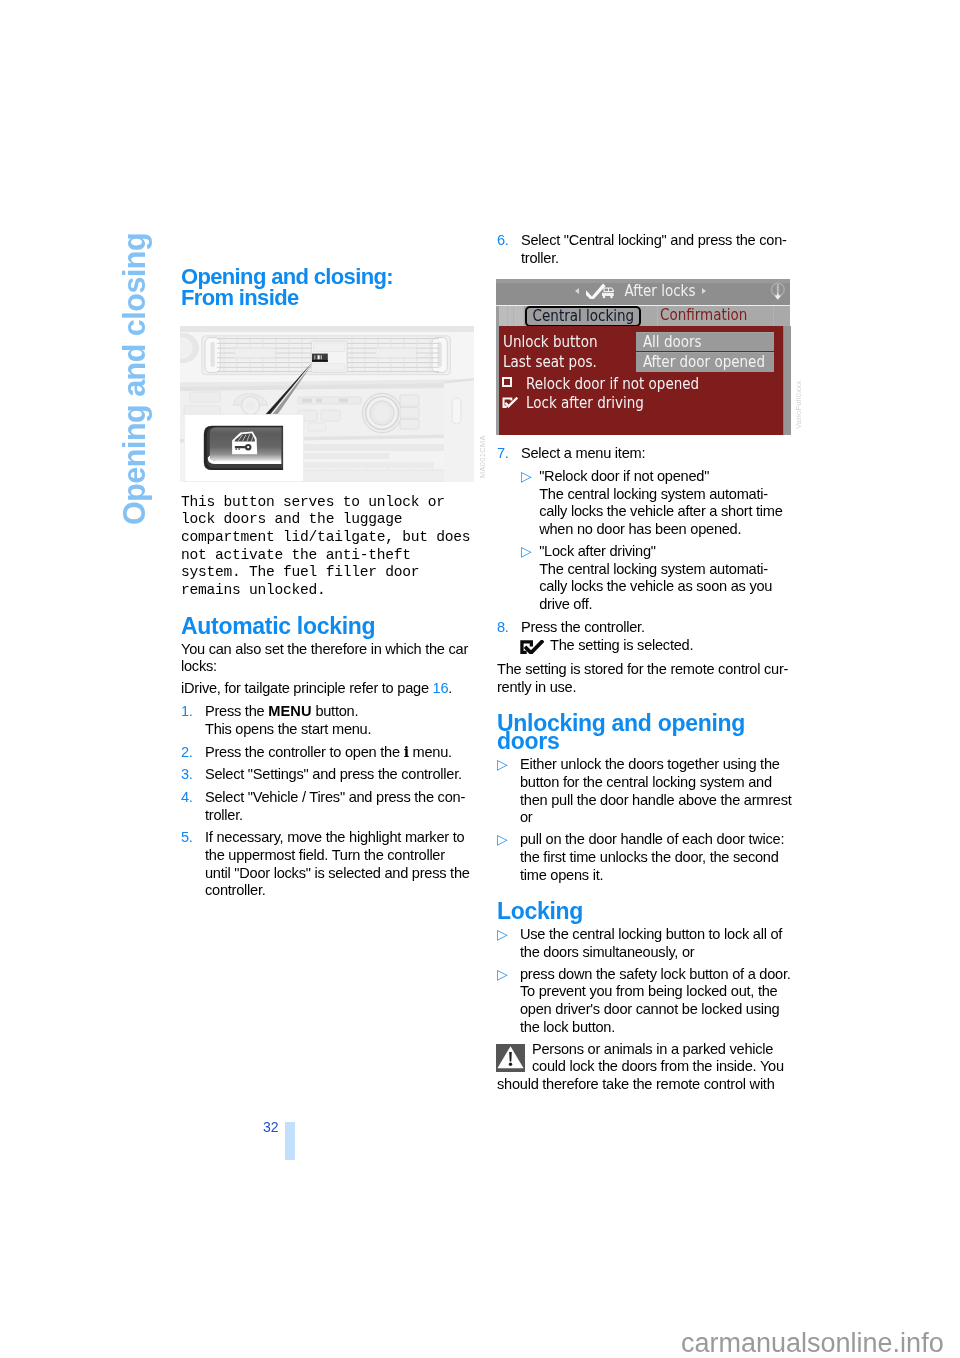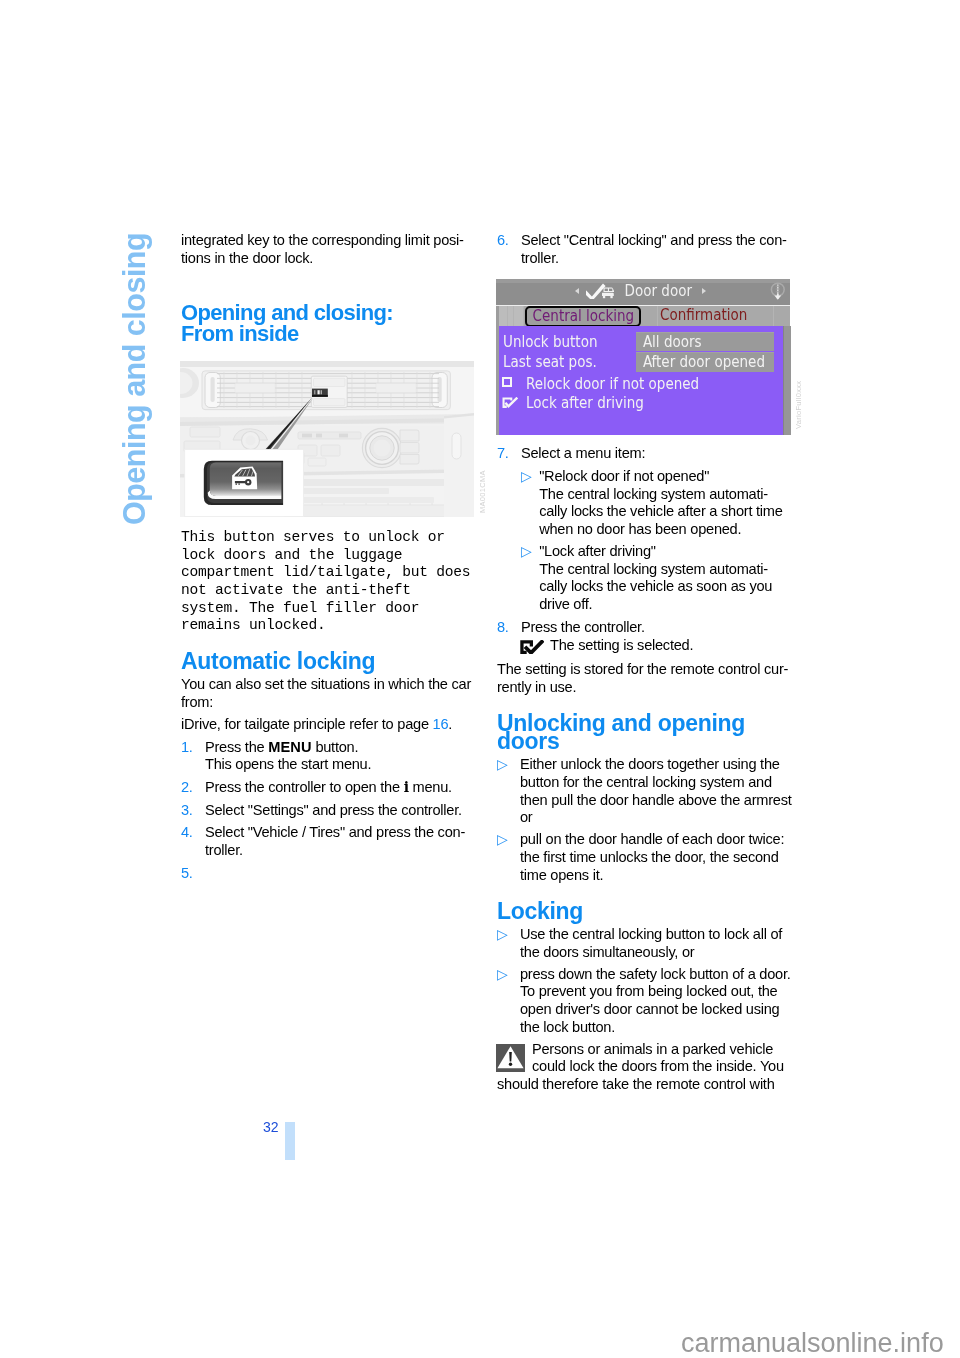--- a/index.html
+++ b/index.html
@@ -66,27 +66,27 @@
   .hdr-title{position:absolute;left:128.6px;top:0.6px;line-height:25px;color:#f0f0f0;}
   .hdr-right-icon{position:absolute;left:274px;top:3px;}
 
   .idrive-tabs{position:absolute;left:0;top:26.3px;width:294px;height:21px;background:#a9a9a9;
      border-top:0.9px solid #eeeeee;box-sizing:border-box;}
   .idrive-tabs:before{content:"";position:absolute;left:0;top:0;width:27.5px;height:21px;
      background:#bcbcbc;}
   .idrive-tabs:after{content:"";position:absolute;left:0;top:0;width:2.5px;height:21px;
      background:#9d9d9d;}
   .tab{position:absolute;top:-1px;line-height:21px;white-space:nowrap;}
-  .tab.active{top:0;left:29.4px;width:116px;text-align:center;color:#701a75;
+  .tab.active{top:0;left:29.4px;width:116px;text-align:center;color:#0f172a;
      background:#9e9e9e;border:2.3px solid #050505;border-radius:5px;
      box-sizing:border-box;height:20.5px;line-height:16px;}
   .tab.inactive{left:164px;color:#7f1d1d;}
   .tabdiv{position:absolute;top:0;width:1.2px;height:21px;background:#b4b4b4;}
 
-  .idrive-body{position:absolute;left:0;top:47.3px;width:294px;height:108.7px;background:#8b5cf6;}
+  .idrive-body{position:absolute;left:0;top:47.3px;width:294px;height:108.7px;background:#7f1d1d;}
   .idrive-body:before{content:"";position:absolute;left:0;top:0;width:2.5px;height:108.7px;background:#9d9d9d;}
   .idrive-body:after{content:"";position:absolute;left:287px;top:0;width:7px;height:108.7px;background:#969696;
      border-left:1px solid #848484;}
   .idrive-row{position:absolute;left:0;height:20px;}
   .rlabel{position:absolute;left:7px;top:0;line-height:20px;white-space:nowrap;}
   .rvalue{position:absolute;left:139.9px;top:0;width:138.1px;height:19.8px;line-height:19.8px;
      background:#9a9a9a;padding-left:7px;box-sizing:border-box;white-space:nowrap;
      border-top:0.8px solid #a2a2a2;}
   .idrive-opt{position:absolute;left:0;height:20px;}
   .optbox{position:absolute;left:5.5px;top:3.5px;width:6.2px;height:5.9px;
@@ -112,21 +112,20 @@
 </style>
 </head>
 <body>
 
 <div class="page" data-name="manual-page">
 
   <div class="chapter-title" data-name="chapter-title">Opening and closing</div>
 
   <div class="col col-left" data-name="left-column">
 
-    <p class="para" data-name="intro-paragraph">integrated key to the corresponding limit posi-<br>tions in the door lock.</p>
 
     <h1 class="h1" data-name="page-title"><span data-name="page-title-line1">Opening and closing:</span><br><span data-name="page-title-line2">From inside</span></h1>
 
     <div class="photo-wrap" data-name="dashboard-photo">
       <svg class="photo-svg" viewBox="0 0 294 156" width="294" height="156" data-name="dashboard-photo-svg">
         <defs>
           <linearGradient id="btng" x1="0" y1="0" x2="0" y2="1">
             <stop offset="0" stop-color="#6e6e6e"></stop>
             <stop offset="0.18" stop-color="#5c5c5c"></stop>
             <stop offset="0.58" stop-color="#666666"></stop>
@@ -243,42 +242,42 @@
           <circle cx="68.2" cy="121.2" r="1.15" fill="#ffffff"></circle>
         </g>
       </svg>
       <div class="photo-code" data-name="photo-caption-code">MA001CMA</div>
     </div>
 
     <p class="para body-para" data-name="body-paragraph">This button serves to unlock or lock doors and the luggage compartment lid/tailgate, but does not activate the anti-theft system. The fuel filler door remains unlocked.</p>
 
     <h2 class="h2" data-name="subheading-automatic-locking">Automatic locking</h2>
 
-    <p class="para2" data-name="intro-paragraph-2">You can also set the situations in which the car from:</p>
+    <p class="para2" data-name="intro-paragraph-2">You can also set the therefore in which the car locks:</p>
 
     <p class="para2 idrive-ref" data-name="idrive-reference"><span data-name="idrive-ref-text">iDrive, for tailgate principle refer to page </span><span class="pageref" data-name="page-reference-link">16</span><span data-name="idrive-ref-period">.</span></p>
 
     <div class="step step-first" data-name="step-1">
       <span class="num" data-name="step-1-number">1.</span><span data-name="step-1-text-before">Press the </span><b class="menukey" data-name="menu-button-label">MENU</b><span data-name="step-1-text-after"> button.</span><br><span data-name="step-1-second-line">This opens the start menu.</span>
     </div>
 
     <div class="step" data-name="step-2">
       <span class="num" data-name="step-2-number">2.</span><span data-name="step-2-text-before">Press the controller to open the </span><span class="iicon" data-name="info-i-icon">i</span><span data-name="step-2-text-after"> menu.</span>
     </div>
 
     <div class="step" data-name="step-3">
       <span class="num" data-name="step-3-number">3.</span><span data-name="step-3-text">Select "Settings" and press the controller.</span>
     </div>
 
     <div class="step" data-name="step-4">
       <span class="num" data-name="step-4-number">4.</span><span data-name="step-4-text">Select "Vehicle / Tires" and press the con-<br>troller.</span>
     </div>
 
     <div class="step" data-name="step-5">
-      <span class="num" data-name="step-5-number">5.</span>
+      <span class="num" data-name="step-5-number">5.</span><span data-name="step-5-text">If necessary, move the highlight marker to the uppermost field. Turn the controller until "Door locks" is selected and press the controller.</span>
     </div>
 
   </div>
 
   <div class="col col-right" data-name="right-column">
 
     <div class="step" data-name="step-6">
       <span class="num" data-name="step-6-number">6.</span><span data-name="step-6-text">Select "Central locking" and press the con-<br>troller.</span>
     </div>
 
@@ -289,21 +288,21 @@
           <svg viewBox="0 0 28 16" width="28" height="16" data-name="car-lock-icon-svg">
             <path d="M16.0 9.8 h10.6 a1.2 1.2 0 0 1 1.2 1.2 v1.9 h-11.8 z" fill="#f2f2f2"></path>
             <path d="M17.5 4.6 h8.0 a1.5 1.5 0 0 1 1.35 0.85 l1.6 3.45 h-10.95 z" fill="#f2f2f2"></path>
             <rect x="18.6" y="5.6" width="3.3" height="2.4" fill="#8e8e8e"></rect>
             <rect x="23.0" y="5.6" width="3.3" height="2.4" fill="#8e8e8e"></rect>
             <rect x="16.9" y="12.6" width="2.3" height="2.6" fill="#f2f2f2"></rect>
             <rect x="24.4" y="12.6" width="2.3" height="2.6" fill="#f2f2f2"></rect>
             <path d="M0.3 7.4 L5.9 13.4 L17.0 0.6 L19.6 2.9 L6.1 18.0 L-2.5 9.6 Z" fill="#f8f8f8"></path>
           </svg>
         </span>
-        <span class="hdr-title" data-name="idrive-screen-title">Door door</span>
+        <span class="hdr-title" data-name="idrive-screen-title">After locks</span>
         <span class="hdr-arrow hdr-next" data-name="next-arrow-icon">›</span>
         <span class="hdr-right-icon" data-name="status-icon">
           <svg viewBox="0 0 16 22" width="16" height="22" data-name="status-icon-svg">
             <circle cx="7.8" cy="7.6" r="6.4" fill="none" stroke="#aaaaaa" stroke-width="1.5"></circle>
             <path d="M7.8 2.6 v10.4" stroke="#d6d6d6" stroke-width="1.6"></path>
             <path d="M5.6 4.2 h4.4 M5.6 7.0 h4.4 M5.6 9.8 h4.4" stroke="#9f9f9f" stroke-width="1.1"></path>
             <path d="M7.8 12.2 v4.4" stroke="#f0f0f0" stroke-width="1.8"></path>
             <path d="M4.4 13.6 L7.8 17.8 L11.2 13.6 Z" fill="#f0f0f0"></path>
           </svg>
         </span>

